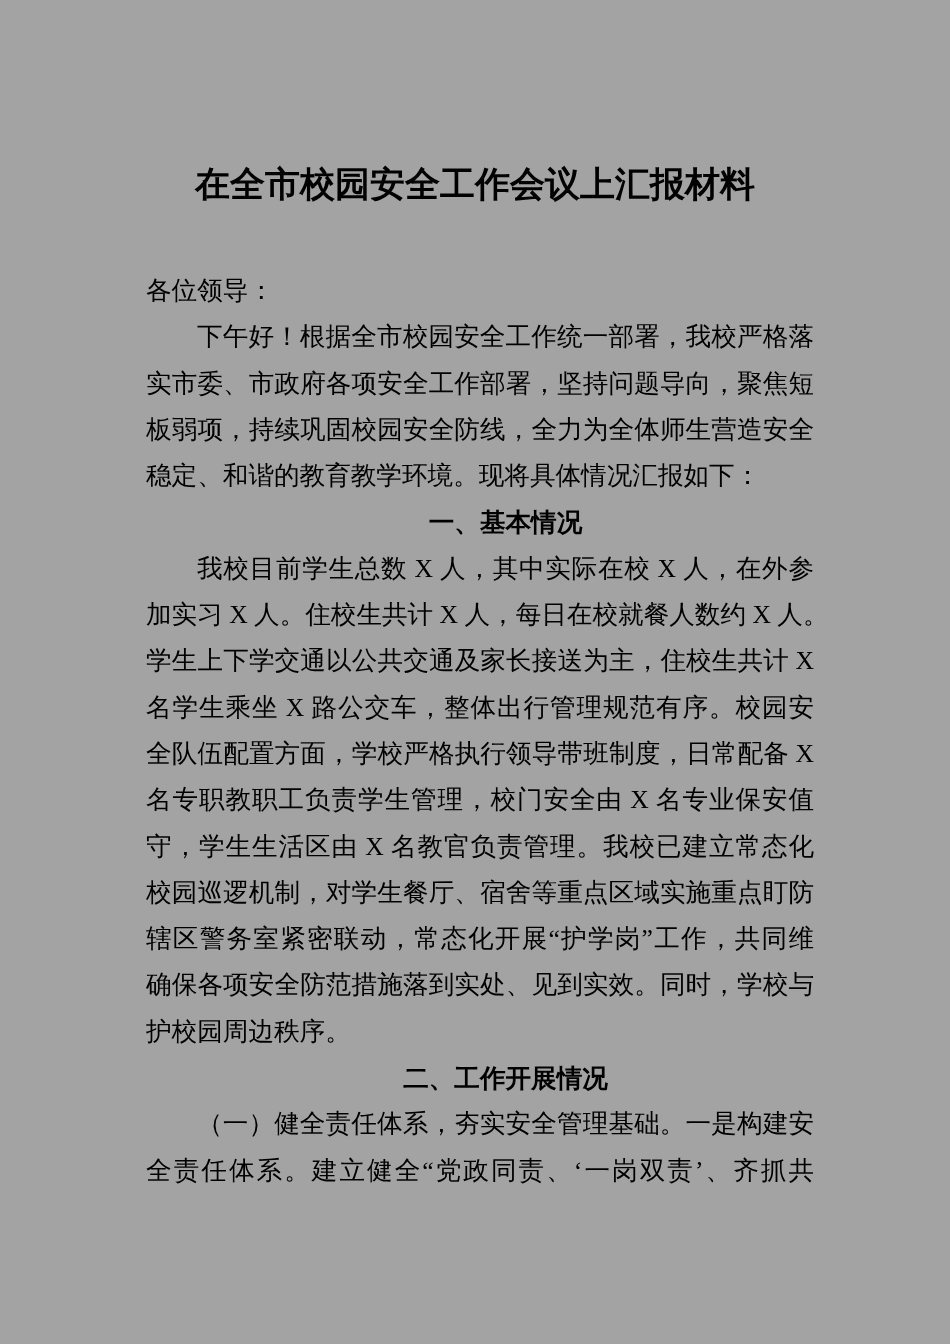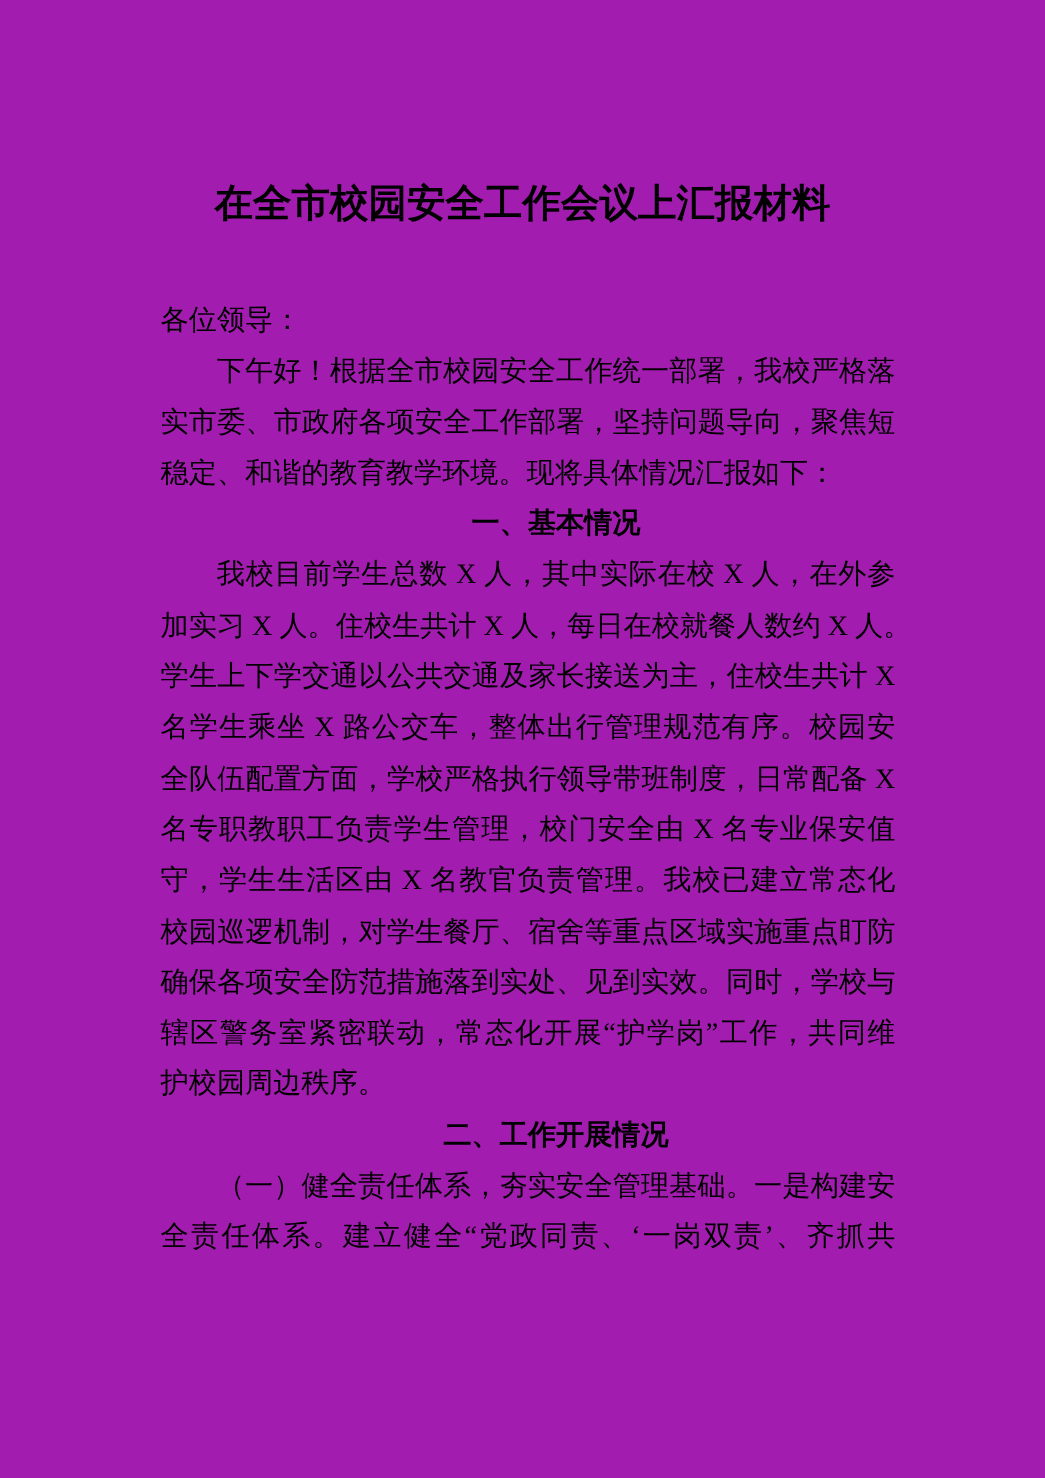--- a/index.html
+++ b/index.html
@@ -8,21 +8,21 @@
     height: 1344px;
     background: #ffffff;
     color: #000000;
     font-family: "Liberation Serif", "DejaVu Serif", serif;
     position: relative;
     overflow: hidden;
   }
   .page {
     position: absolute;
     inset: 0;
-    background: #a21caf;
+    background: #a3a3a3;
   }
   .doc-title {
     position: absolute;
     top: 158px;
     left: 0;
     width: 950px;
     height: 54px;
     line-height: 54px;
     text-align: center;
     font-size: 35px;
@@ -63,32 +63,33 @@
 <body>
 
 <div class="page">
 
   <div class="doc-title">在全市校园安全工作会议上汇报材料</div>
 
   <div class="content">
     <div class="line">各位领导：</div>
     <div class="line indent j">下午好！根据全市校园安全工作统一部署，我校严格落</div>
     <div class="line j">实市委、市政府各项安全工作部署，坚持问题导向，聚焦短</div>
+    <div class="line j">板弱项，持续巩固校园安全防线，全力为全体师生营造安全</div>
     <div class="line">稳定、和谐的教育教学环境。现将具体情况汇报如下：</div>
     <div class="line indent h1">一、基本情况</div>
     <div class="line indent j">我校目前学生总数 X 人，其中实际在校 X 人，在外参</div>
     <div class="line j">加实习 X 人。住校生共计 X 人，每日在校就餐人数约 X 人。</div>
     <div class="line j">学生上下学交通以公共交通及家长接送为主，住校生共计 X</div>
     <div class="line j">名学生乘坐 X 路公交车，整体出行管理规范有序。校园安</div>
     <div class="line j">全队伍配置方面，学校严格执行领导带班制度，日常配备 X</div>
     <div class="line j">名专职教职工负责学生管理，校门安全由 X 名专业保安值</div>
     <div class="line j">守，学生生活区由 X 名教官负责管理。我校已建立常态化</div>
     <div class="line j">校园巡逻机制，对学生餐厅、宿舍等重点区域实施重点盯防</div>
+    <div class="line j">辖区警务室紧密联动，常态化开展“护学岗”工作，共同维</div>
     <div class="line j">确保各项安全防范措施落到实处、见到实效。同时，学校与</div>
-    <div class="line j">辖区警务室紧密联动，常态化开展“护学岗”工作，共同维</div>
     <div class="line">护校园周边秩序。</div>
     <div class="line indent h1">二、工作开展情况</div>
     <div class="line indent j">
       <span class="kai">（一）健全责任体系，夯实安全管理基础。</span><span>一是构建安</span>
     </div>
     <div class="line j">全责任体系。建立健全“党政同责、‘一岗双责’、齐抓共</div>
   </div>
 
 </div>
 

